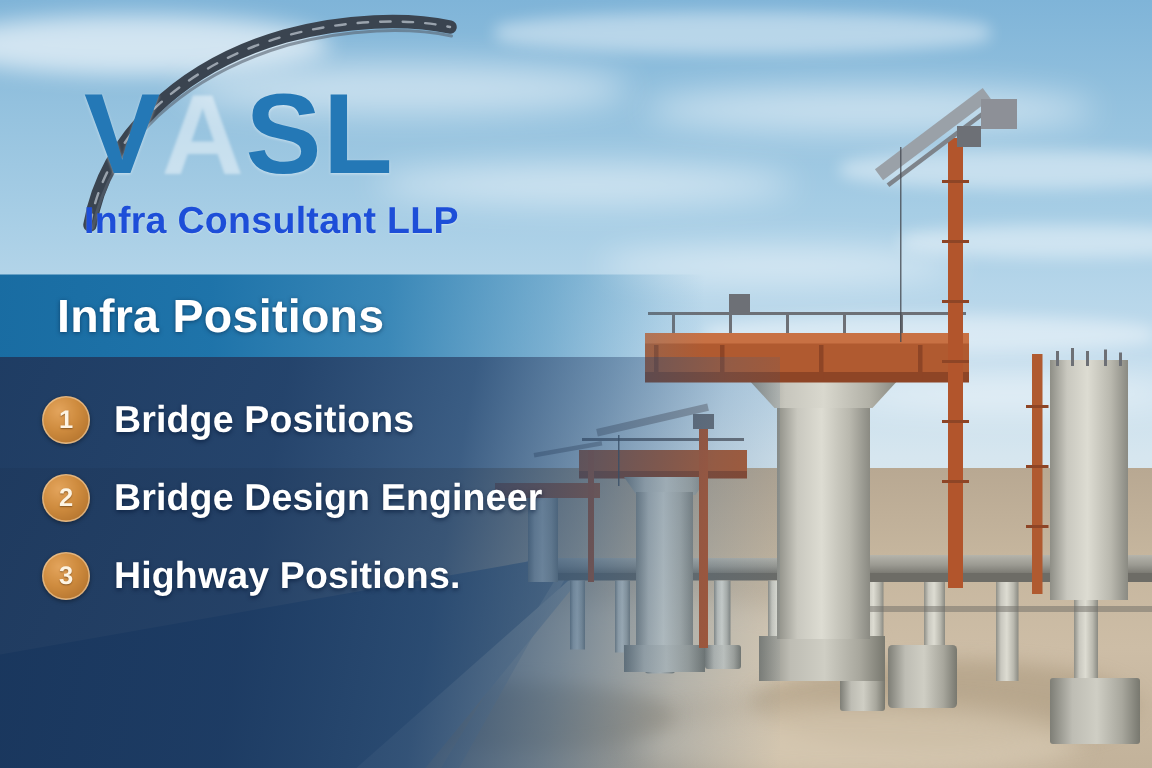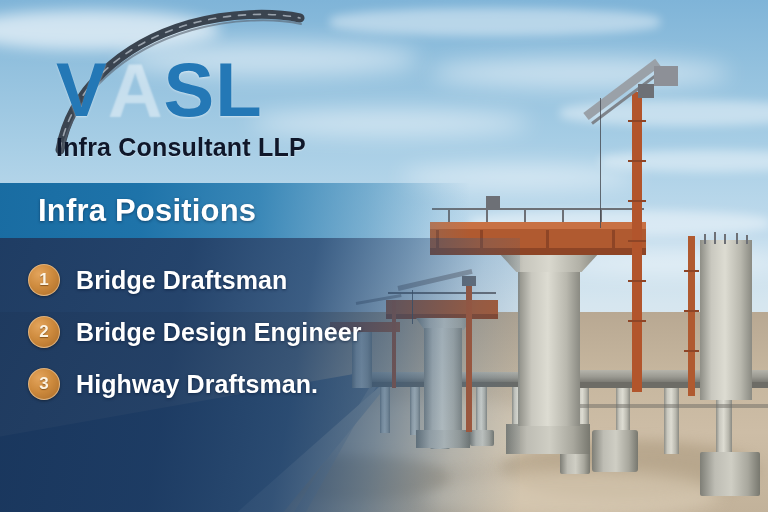--- a/index.html
+++ b/index.html
@@ -137,21 +137,21 @@
     letter-spacing: 1px;
     line-height: 76px;
     text-shadow: 0 1px 2px rgba(255,255,255,0.45);
   }
   .logo-word .ltr { display: inline-block; }
   .logo-word .ltr-a { color: transparent; }
   .logo-sub {
     margin-top: 5px;
     font-size: 25px;
     font-weight: bold;
-    color: #0f172a;
+    color: #1d4ed8;
     letter-spacing: .2px;
     line-height: 28px;
     text-shadow: 0 1px 1px rgba(255,255,255,0.4);
   }
 
   
   .banner {
     position: absolute;
     left: 0; top: 183px;
     width: 470px; height: 55px;
@@ -360,26 +360,26 @@
   </div>
 
   <div class="banner">
     <div class="banner-title">Infra Positions</div>
   </div>
 
   <div class="panel">
     <ul class="job-list">
       <li class="job-item">
         <span class="badge">1</span>
-        <span class="job-label">Bridge Draftsman</span>
+        <span class="job-label">Bridge Positions</span>
       </li>
       <li class="job-item">
         <span class="badge">2</span>
         <span class="job-label">Bridge Design Engineer</span>
       </li>
       <li class="job-item">
         <span class="badge">3</span>
-        <span class="job-label">Highway Draftsman.</span>
+        <span class="job-label">Highway Positions.</span>
       </li>
     </ul>
   </div>
 
 </div>
 
 </body></html>

